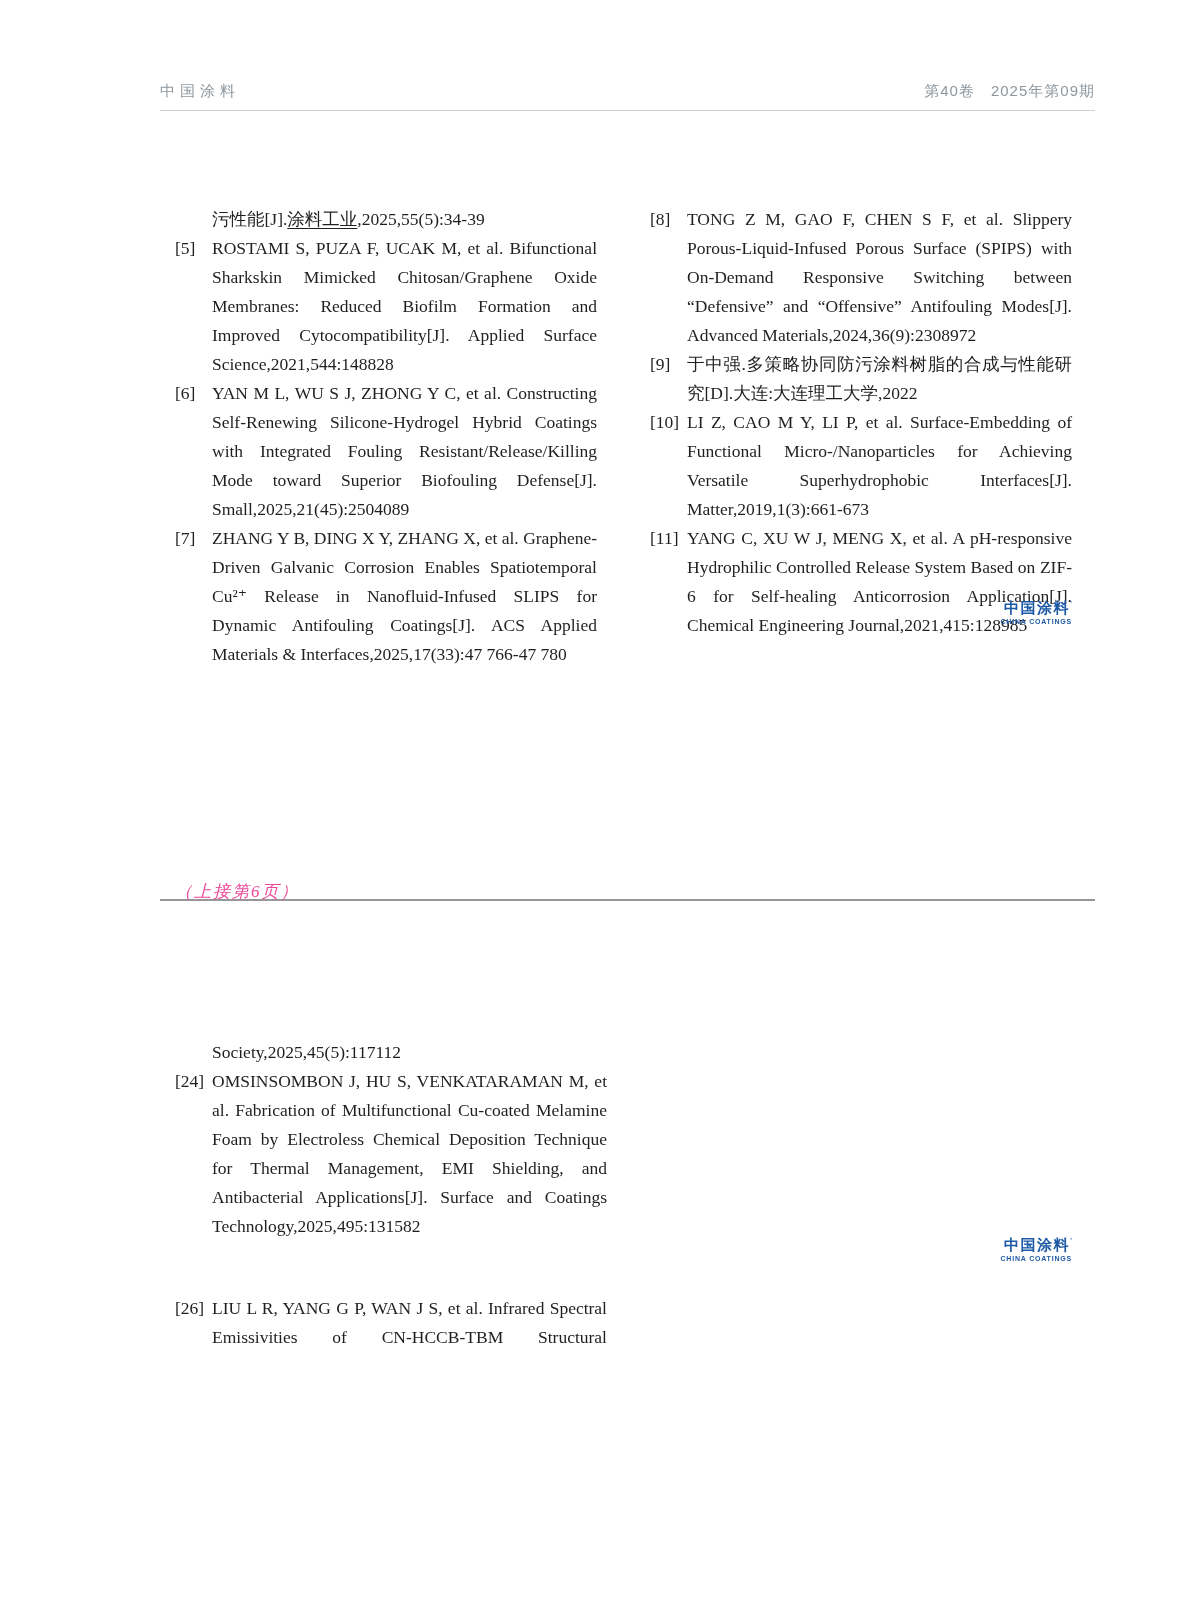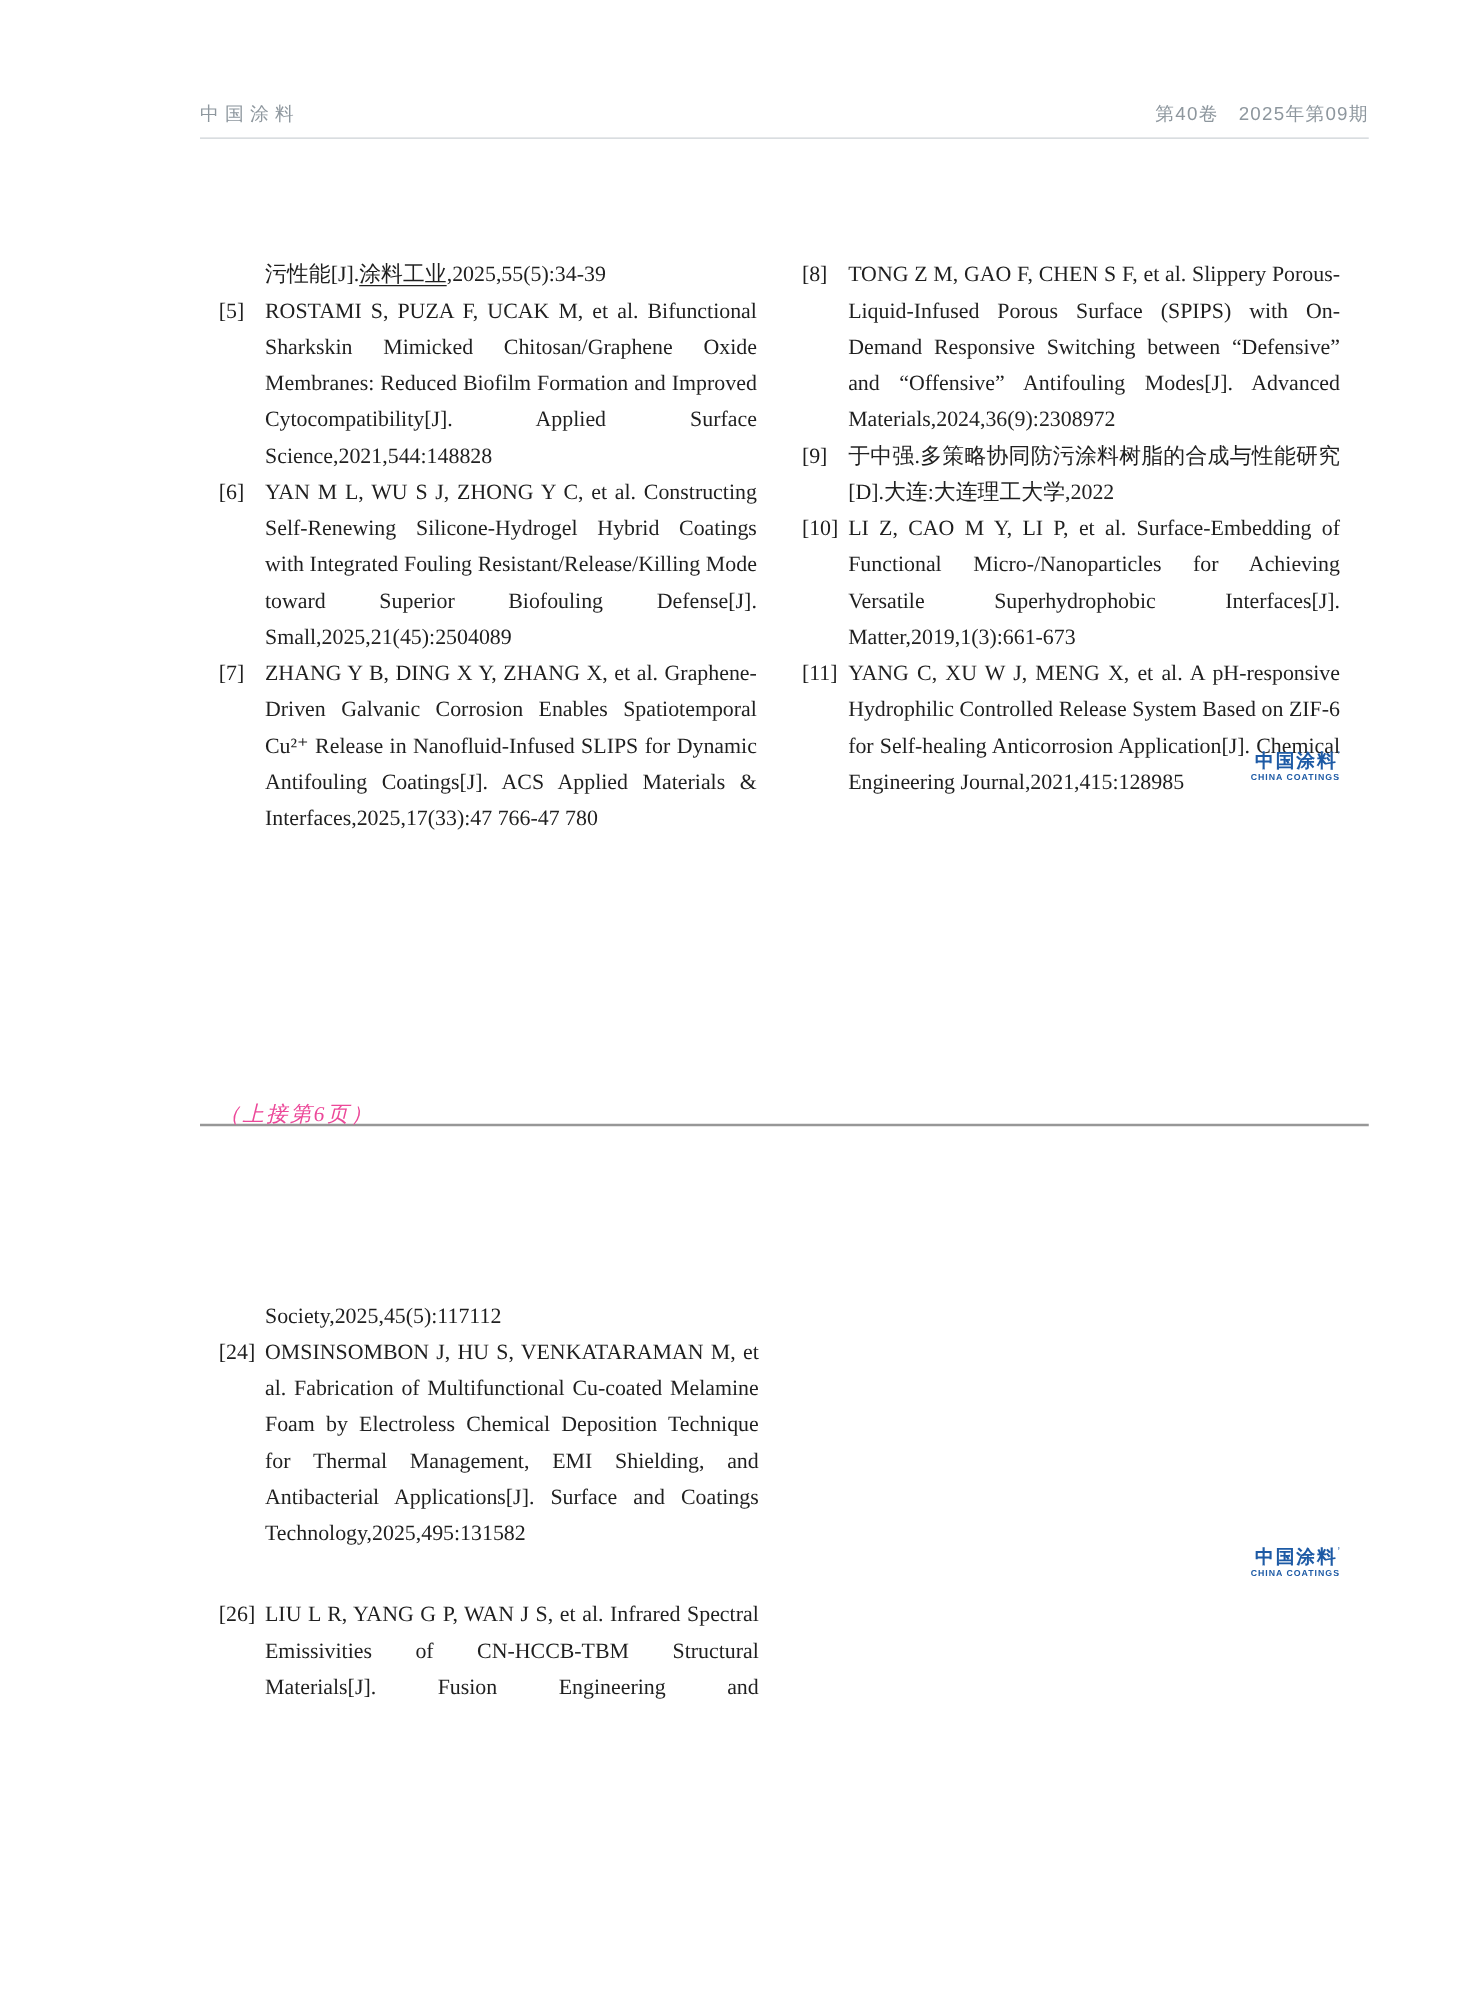--- a/index.html
+++ b/index.html
@@ -28,21 +28,21 @@
     color: #8e979e;
   }
   .header .jname { letter-spacing: 5px; }
   .header .issue { letter-spacing: 1px; }
 
   .refs {
     position: absolute;
     left: 133px;
     width: 897px;
     display: flex;
-    gap: 36px;
+    gap: 53px;
   }
   .refs-top { top: 205px; }
   .refs-bottom { top: 1038px; flex-direction: column; }
   .col { width: 432px; }
 
   .ref {
     position: relative;
     padding-left: 37px;
     font-size: 17.5px;
     line-height: 29px;

